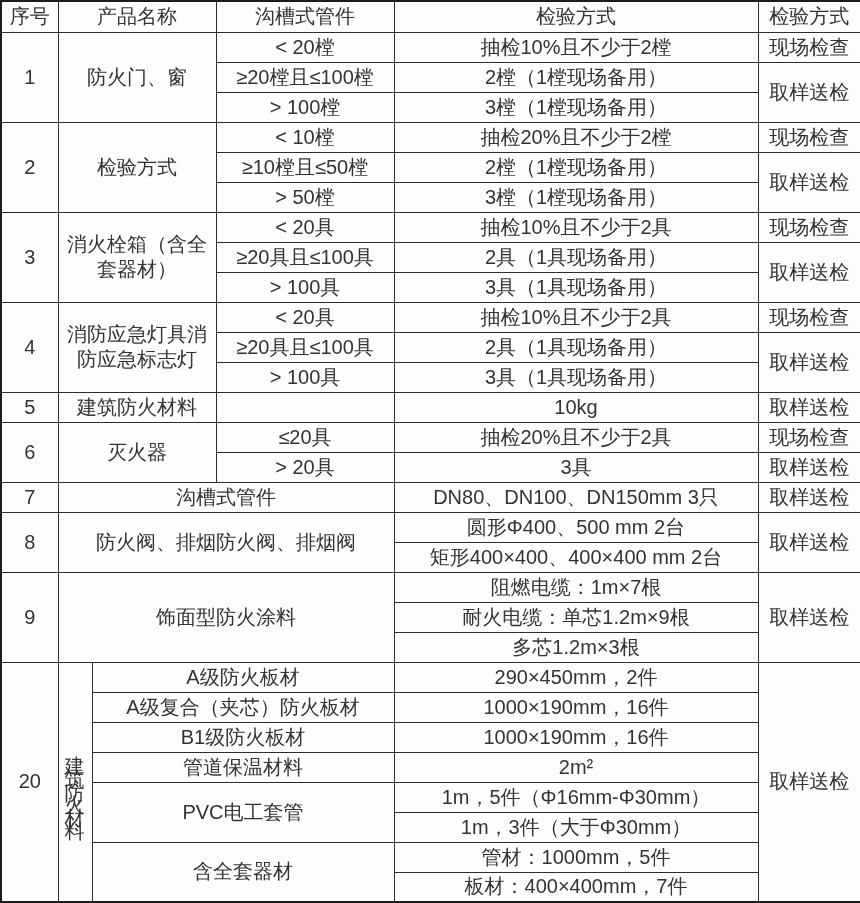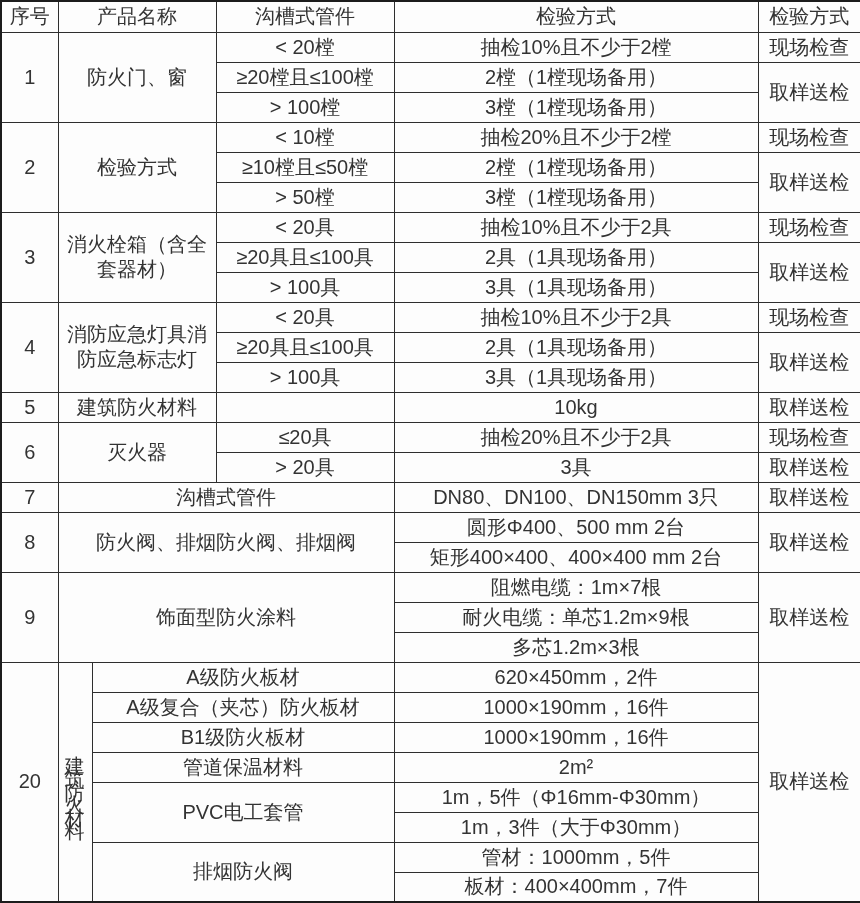--- a/index.html
+++ b/index.html
@@ -169,21 +169,21 @@
     <tr>
       <td>多芯1.2m×3根</td>
     </tr>
 
     <tr>
       <td rowspan="8">20</td>
       <td rowspan="8" class="vert-cell">
         <span class="vtext">建筑防火材料</span>
       </td>
       <td colspan="2">A级防火板材</td>
-      <td>620×450mm，2件</td>
+      <td>290×450mm，2件</td>
       <td rowspan="8">取样送检</td>
     </tr>
     <tr>
       <td colspan="2">A级复合（夹芯）防火板材</td>
       <td>1000×190mm，16件</td>
     </tr>
     <tr>
       <td colspan="2">B1级防火板材</td>
       <td>1000×190mm，16件</td>
     </tr>
@@ -192,21 +192,21 @@
       <td>2m²</td>
     </tr>
     <tr>
       <td colspan="2" rowspan="2">PVC电工套管</td>
       <td>1m，5件（Φ16mm-Φ30mm）</td>
     </tr>
     <tr>
       <td>1m，3件（大于Φ30mm）</td>
     </tr>
     <tr>
-      <td colspan="2" rowspan="2">排烟防火阀</td>
+      <td colspan="2" rowspan="2">含全套器材</td>
       <td>管材：1000mm，5件</td>
     </tr>
     <tr>
       <td>板材：400×400mm，7件</td>
     </tr>
   </tbody>
 </table>
 </div>
 
 </body></html>

